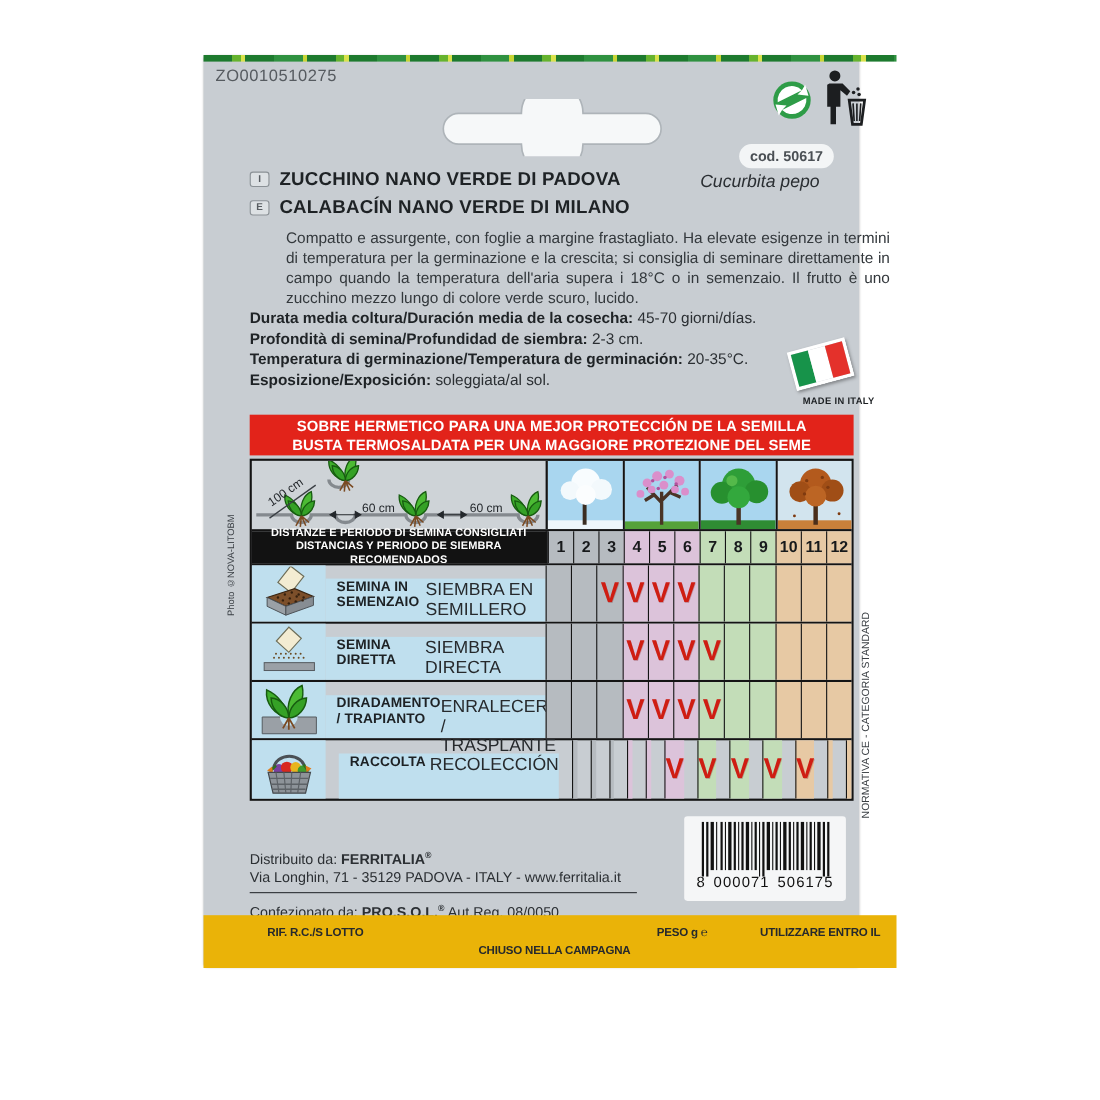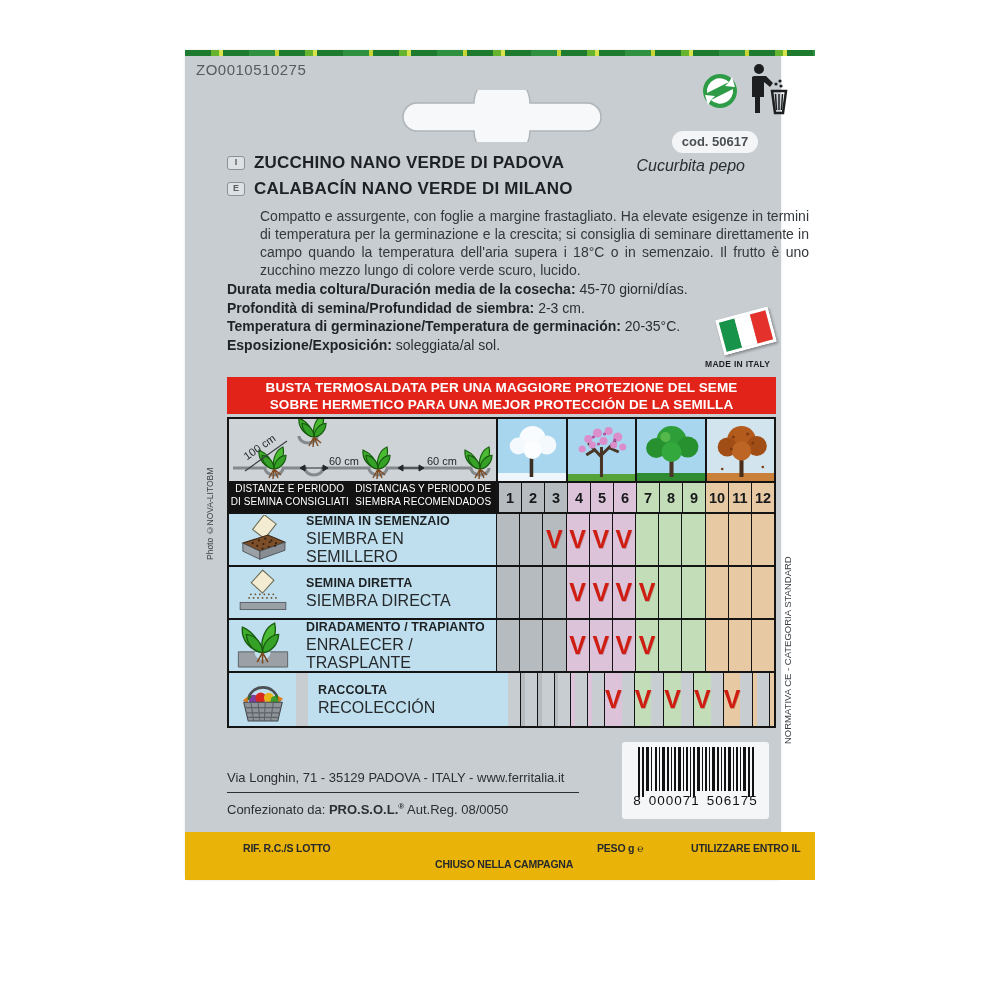--- a/index.html
+++ b/index.html
@@ -34,47 +34,47 @@
   .desc { position:absolute; left:42px; top:157px; width:549px; font-size:14px; line-height:18px;
           color:#33383c; text-align:justify;margin-left:33px; }
 
   .specs { position:absolute; left:42px; top:230px; width:549px; font-size:14px; line-height:18.5px; color:#2b2f33; }
   .specs b { color:#1f2326; }
 
   .flag { position:absolute; left:534px; top:263px; width:54px; height:36px; transform:rotate(-15deg);
           border:3px solid #fff; box-shadow:1px 2px 3px rgba(0,0,0,.35); display:flex; }
   .flag div { flex:1; }
   .flag .g { background:#17934a; } .flag .w { background:#fff; } .flag .r { background:#e4312b; }
-  .made-in { position:absolute; left:520px; top:309px; width:90px; text-align:left;
+  .made-in { position:absolute; left:520px; top:309px; width:90px; text-align:right;
              font-size:8.5px; font-weight:bold; color:#1c1f22; letter-spacing:.3px; }
 
   .banner { position:absolute; left:42px; top:327px; width:549px; height:37px; background:#e2231a;
             color:#fff; font-weight:bold; font-size:13.5px; line-height:17px; text-align:center;
             padding-top:2px; letter-spacing:.1px; }
 
   
   .sowtable { position:absolute; left:42px; top:367px; width:549px; border:2px solid #141414; background:#c8cdd2; }
   .trow { display:flex; border-bottom:2px solid #141414; }
   .trow:last-child { border-bottom:none;gap:12px; }
   .row-seasons { height:64px; }
   .row-months  { height:31px; }
   .row-data    { height:53px; }
 
   .cell { border-right:2px solid #141414; }
   .diagram-cell { width:269px; background:#ced3d7; flex:0 0 auto; }
   .season { flex:1; border-right:2px solid #141414; overflow:hidden; }
   .season:last-child, .trow .last { border-right:none; }
 
-  .blackhead { width:269px; flex:0 0 auto; background:#121212; color:#fff; display:flex; flex-direction:row;
-               justify-content:center; text-align:center; font-size:10px; font-weight:normal; line-height:12.5px;
+  .blackhead { width:269px; flex:0 0 auto; background:#121212; color:#fff; display:flex; flex-direction:column;
+               justify-content:center; text-align:center; font-size:10px; font-weight:bold; line-height:12.5px;
                letter-spacing:.1px; border-right:2px solid #141414; }
 
   .icon-cell { width:67px; flex:0 0 auto; background:#bfdfee; display:flex; align-items:center; justify-content:center; }
-  .label-cell { width:200px; flex:0 0 auto; background:#bfdfee; display:flex; flex-direction:column;
-                justify-content:center; padding-left:10px; }
+  .label-cell { width:200px; flex:0 0 auto; background:#bfdfee; display:flex; 
+                justify-content:space-between; padding-left:10px;margin-top:12px; }
   .label-it { font-size:12.5px; font-weight:bold; color:#1d2124; letter-spacing:.1px; }
   .label-es { font-size:16px; color:#26292c; margin-top:2px; }
 
   .mcell { flex:1; border-left:1.5px solid #141414; display:flex; align-items:center; justify-content:center; }
   .mcell:first-of-type { border-left:none; }
   .row-months .mcell { font-size:14.5px; font-weight:bold; color:#17191b; }
   .q1 { background:#b6bbc0; } .q2 { background:#dcc3da; } .q3 { background:#c3ddb8; } .q4 { background:#e7c9a4; }
   .check { font-size:25px; font-weight:800; color:#cf1d12; transform:scaleY(1.05); line-height:1;
            text-shadow:.5px .5px 0 rgba(120,0,0,.25); }
 
@@ -152,22 +152,22 @@
     </div>
 
     <div class="flag">
         <div class="g"></div>
         <div class="w"></div>
         <div class="r"></div>
       </div>
     <div class="made-in">MADE IN ITALY</div>
 
     <div class="banner">
+      <div>SOBRE HERMETICO PARA UNA MEJOR PROTECCIÓN DE LA SEMILLA</div>
       <div>BUSTA TERMOSALDATA PER UNA MAGGIORE PROTEZIONE DEL SEME</div>
-      <div>SOBRE HERMETICO PARA UNA MEJOR PROTECCIÓN DE LA SEMILLA</div>
     </div>
 
     <div class="sowtable">
 
       <div class="trow row-seasons">
         <div class="cell diagram-cell">
           <svg width="267" height="62" viewBox="0 0 267 62">
             <defs>
               <g id="plant">
                 <path d="M0 0 C-10 -2 -16 -10 -15 -19 C-8 -16 -2 -9 0 0" fill="#3fae2c" stroke="#175c10" stroke-width="1.2"></path>
@@ -458,20 +458,23 @@
           </div>
           <div class="mcell q4"></div>
           <div class="mcell q4"></div>
         </div>
     </div>
 
     <div class="vtext vtext-left">Photo ©NOVA-LITOBM</div>
     <div class="vtext vtext-right">NORMATIVA CE - CATEGORIA STANDARD</div>
 
     <div class="dist-block">
+      <div>
+        <span>Distribuito da: </span><b>FERRITALIA</b><b class="sup">®</b>
+      </div>
       <div>Via Longhin, 71 - 35129 PADOVA - ITALY - www.ferritalia.it</div>
       <div class="dist-rule"></div>
       <div>
         <span>Confezionato da: </span><b>PRO.S.O.L.</b><b class="sup">®</b><span> Aut.Reg. 08/0050</span>
       </div>
     </div>
 
     <div class="barcode">
       <svg width="131" height="50" viewBox="0 0 131 50">
         <g fill="#111">

